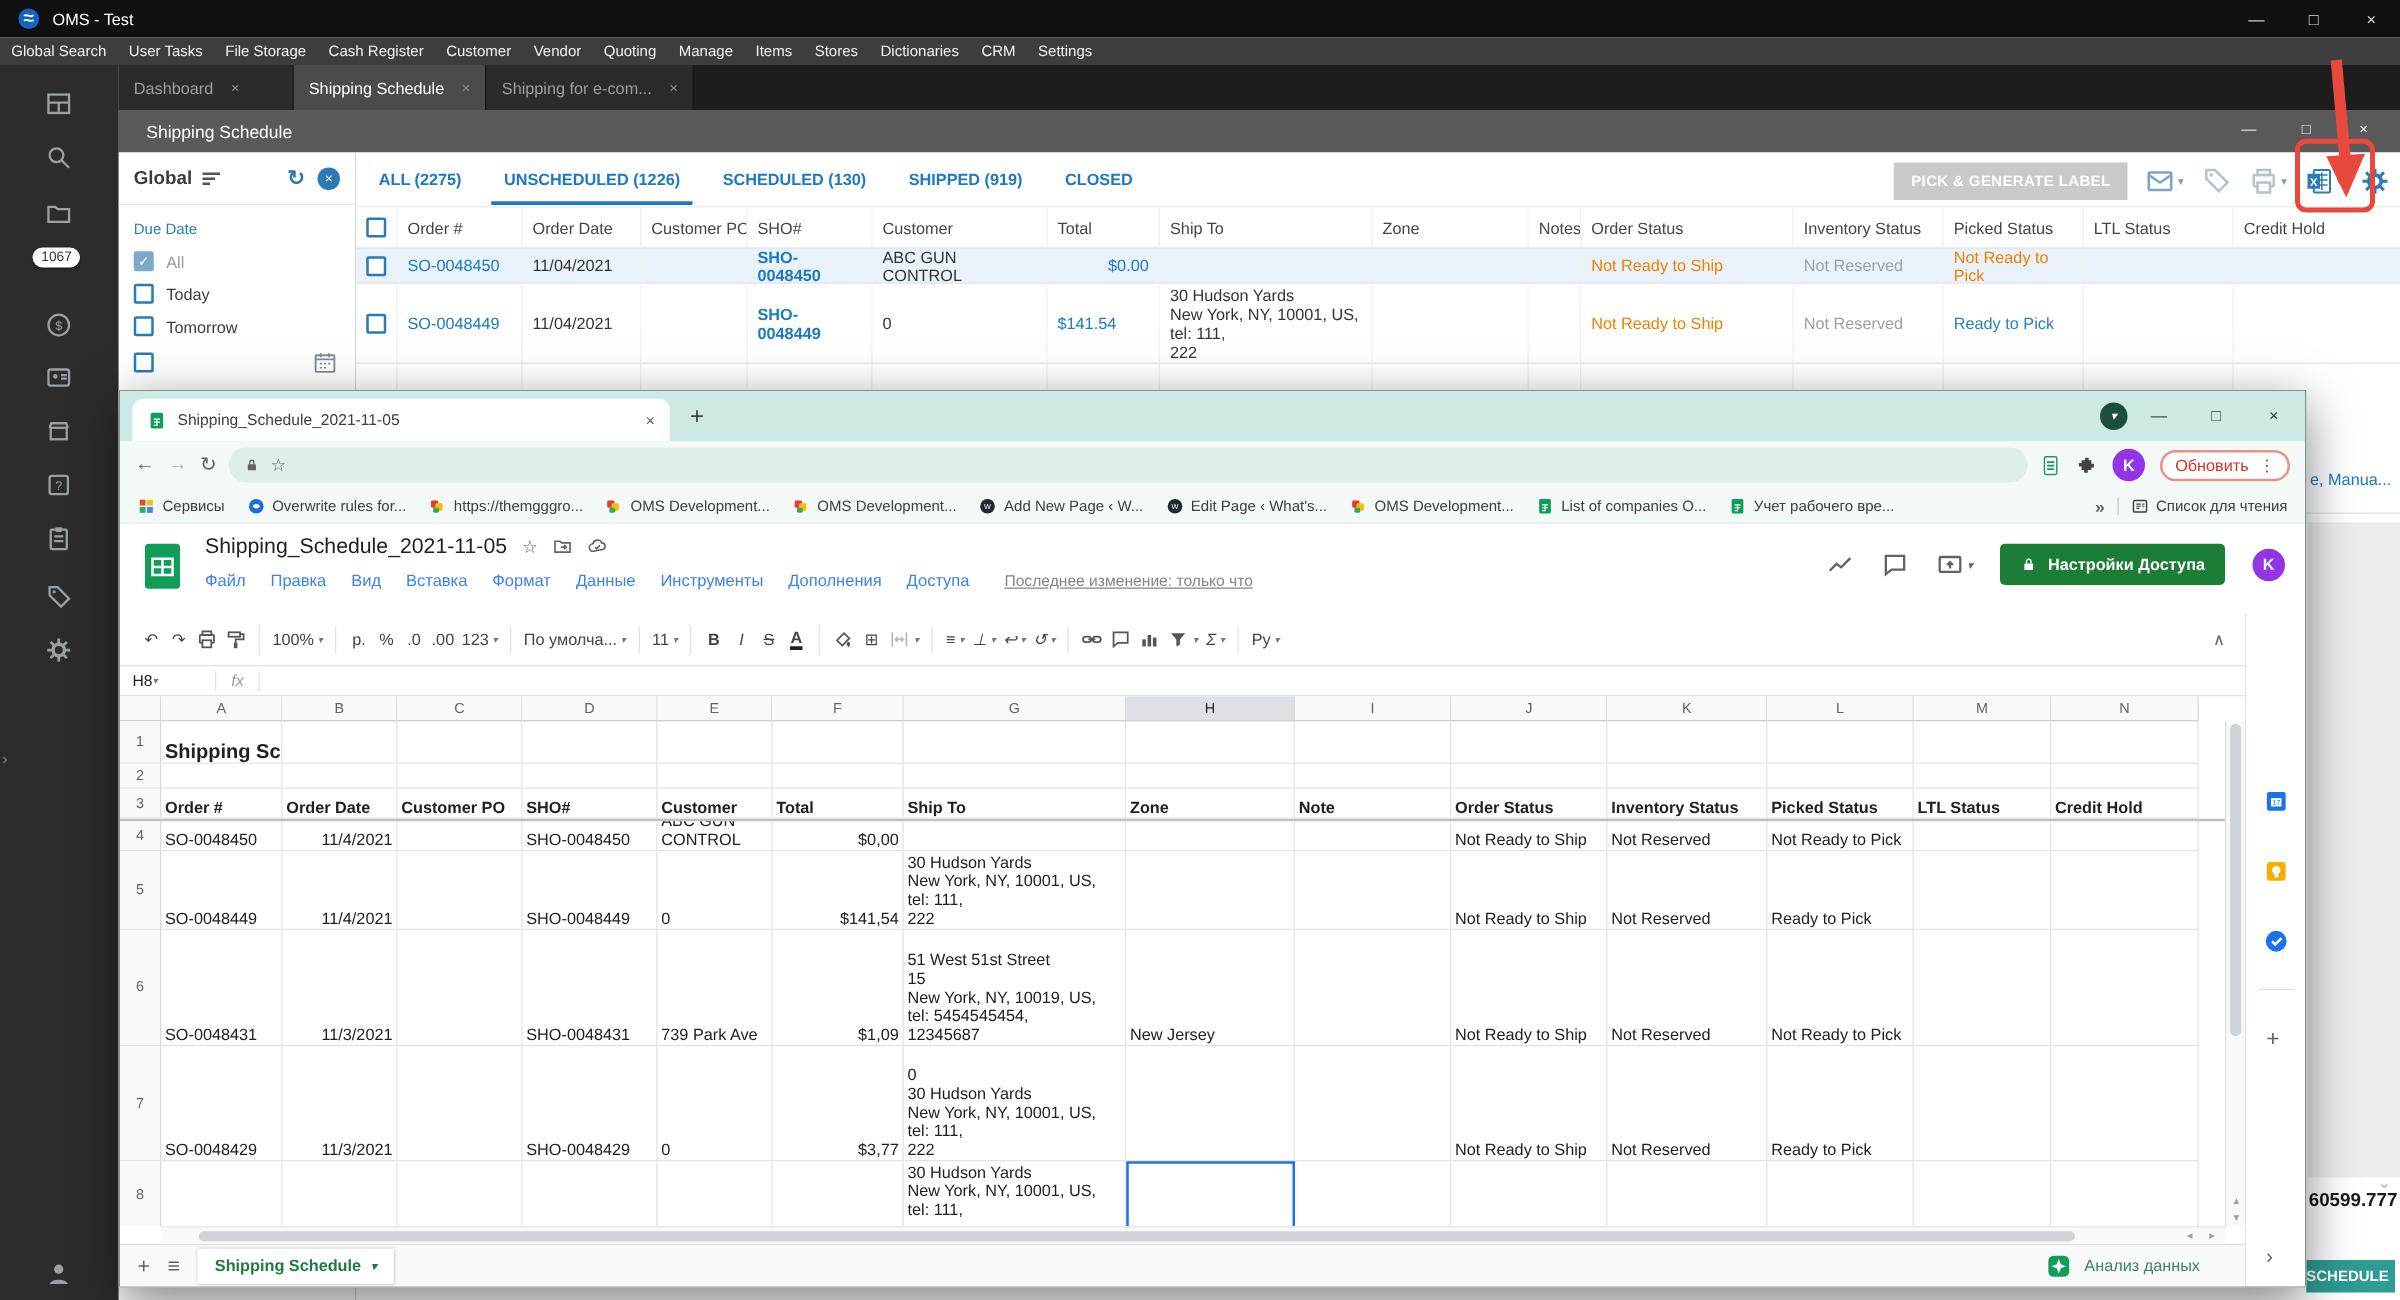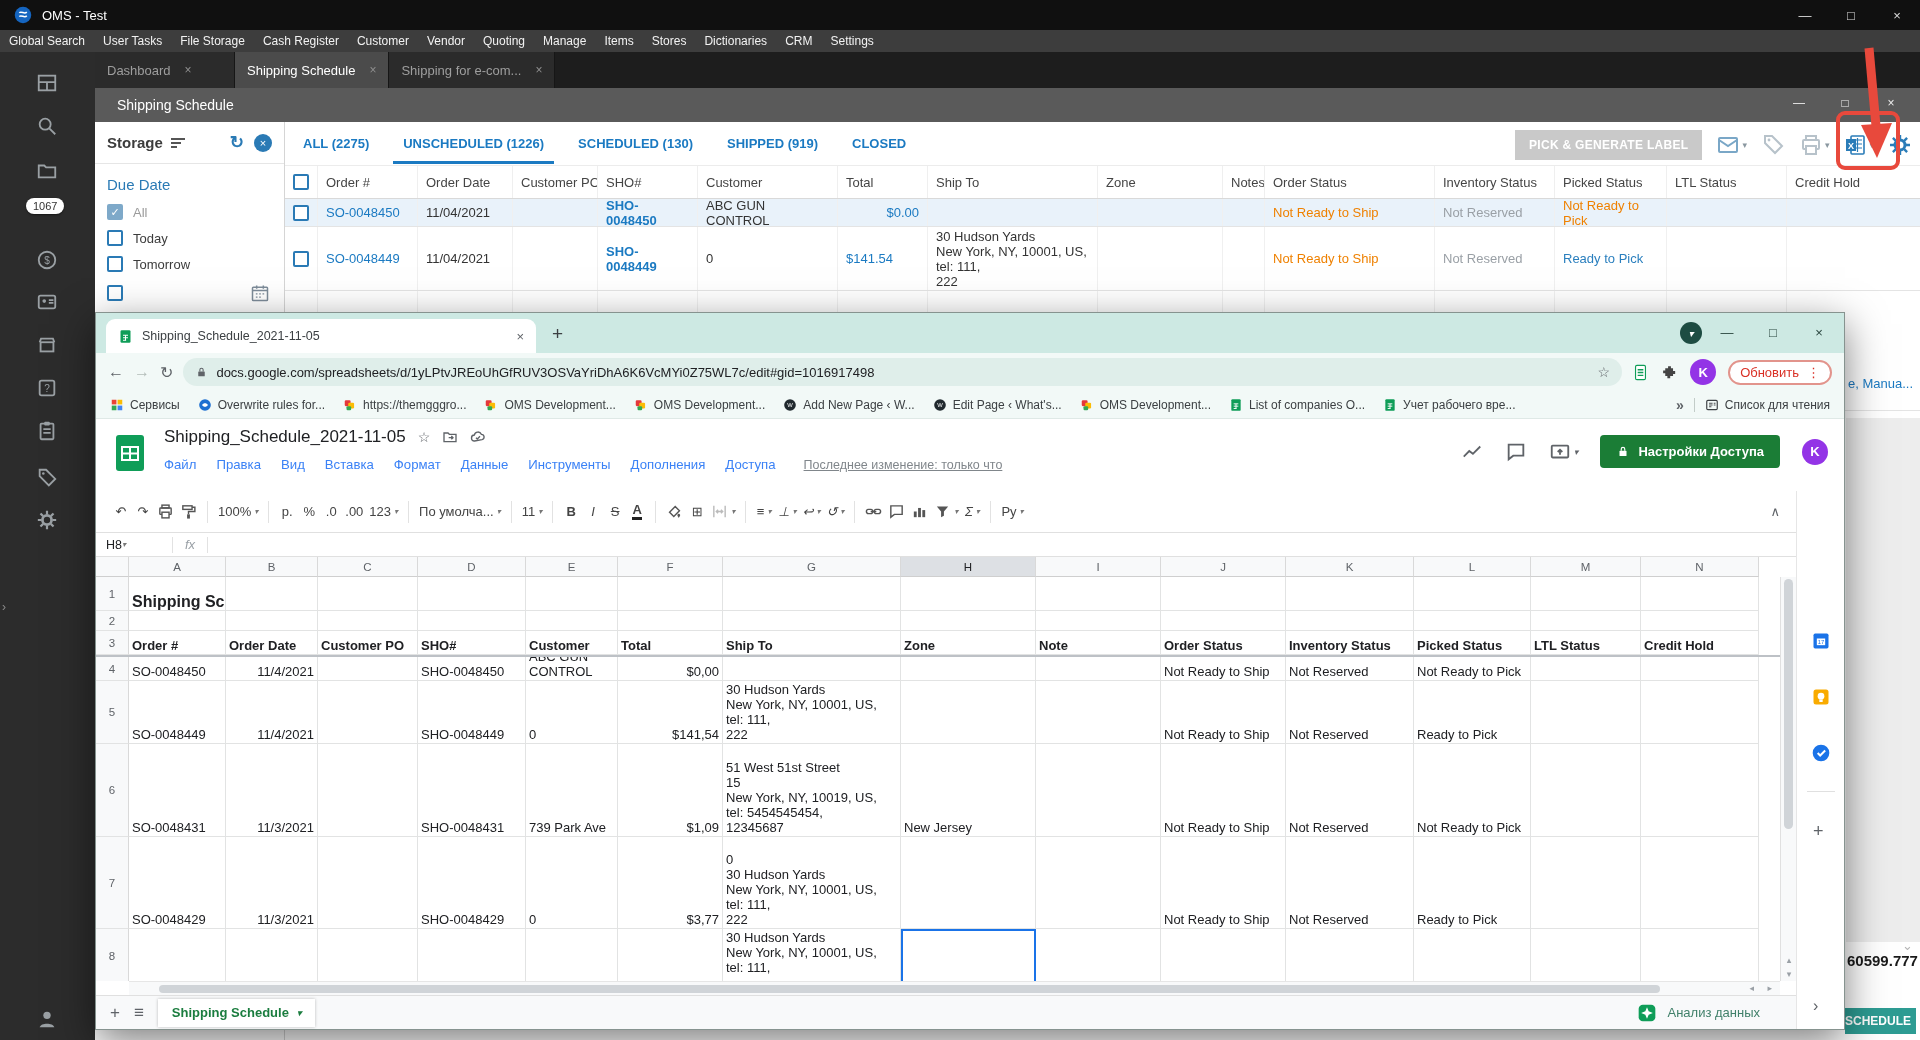--- a/index.html
+++ b/index.html
@@ -30,21 +30,21 @@
 
   
   #filters{position:absolute;left:95px;top:122px;width:190px;height:918px;background:#fff;border-right:1px solid #d5d5d5}
   .f-head{height:42px;display:flex;align-items:center;padding:0 12px;border-bottom:1px solid #e6e6e6}
   .f-title{font-weight:bold;font-size:15px;color:#3c3c3c;margin-right:8px}
   .funnel i{display:block;height:2px;background:#555;margin:2px 0}
   .funnel i:nth-child(1){width:14px}.funnel i:nth-child(2){width:10px}.funnel i:nth-child(3){width:6px}
   .f-sp{flex:1}
   .f-refresh{color:#2a7ab5;font-size:17px;font-weight:bold;margin-right:10px}
   .f-close{width:18px;height:18px;border-radius:50%;background:#2a7ab5;color:#fff;font-size:11px;display:flex;align-items:center;justify-content:center}
-  .f-sec{color:#2a7ab5;font-size:15px;padding:12px 12px 6px}
+  .f-sec{color:#2a7ab5;font-size:12px;padding:12px 12px 6px}
   .f-opt{display:flex;align-items:center;gap:10px;padding:4px 12px;height:26px}
   .cbx{width:16px;height:16px;border:2px solid #2a7ab5;border-radius:2px;background:#fff;display:flex;align-items:center;justify-content:center;font-size:11px;color:#fff}
   .cbx.on{background:#7ea9c9;border-color:#7ea9c9}
   .f-opt .lbl{font-size:13px;color:#3c3c3c}
   .f-opt .lbl.muted{color:#9a9a9a}
   .f-date{display:flex;align-items:center;justify-content:space-between;padding:6px 14px 0 12px}
   .cal-ic{width:20px;height:20px;color:#7d8c99}
 
   
   #table-area{position:absolute;left:285px;top:122px;width:1635px;height:918px;background:#fff}
@@ -304,21 +304,21 @@
     <span>Shipping Schedule</span>
     <div class="ph-btns">
       <span class="wb">—</span>
       <span class="wb">□</span>
       <span class="wb">×</span>
     </div>
   </div>
 
   <div id="filters">
     <div class="f-head">
-      <span class="f-title">Storage</span>
+      <span class="f-title">Global</span>
       <span class="funnel">
           <i></i>
           <i></i>
           <i></i>
         </span>
       <span class="f-sp"></span>
       <span class="f-refresh">↻</span>
       <span class="f-close">×</span>
     </div>
     <div class="f-sec">Due Date</div>
@@ -525,21 +525,20 @@
       <span class="nav-ic">←</span>
       <span class="nav-ic dis">→</span>
       <span class="nav-ic">↻</span>
       <div class="omni">
         <span class="lock">
             <svg viewBox="0 0 24 24">
               <rect x="6" y="10" width="12" height="9" rx="1" fill="currentColor"></rect>
               <path d="M9 10V7a3 3 0 016 0v3" stroke="currentColor" stroke-width="2" fill="none"></path>
             </svg>
           </span>
-        <span class="url">docs.google.com/spreadsheets/d/1yLPtvJREoUhGfRUV3OSVaYriDhA6K6VcMYi0Z75WL7c/edit#gid=1016917498</span>
         <span class="star">☆</span>
       </div>
       <div class="nav-right">
         <span class="ext-ic">
             <svg viewBox="0 0 24 24">
               <rect x="5" y="2" width="14" height="20" rx="2" fill="#fff" stroke="#0f9d58" stroke-width="1.6"></rect>
               <path d="M8 8h8M8 12h8M8 16h8" stroke="#0f9d58" stroke-width="2"></path>
             </svg>
           </span>
         <span class="ext-ic">

